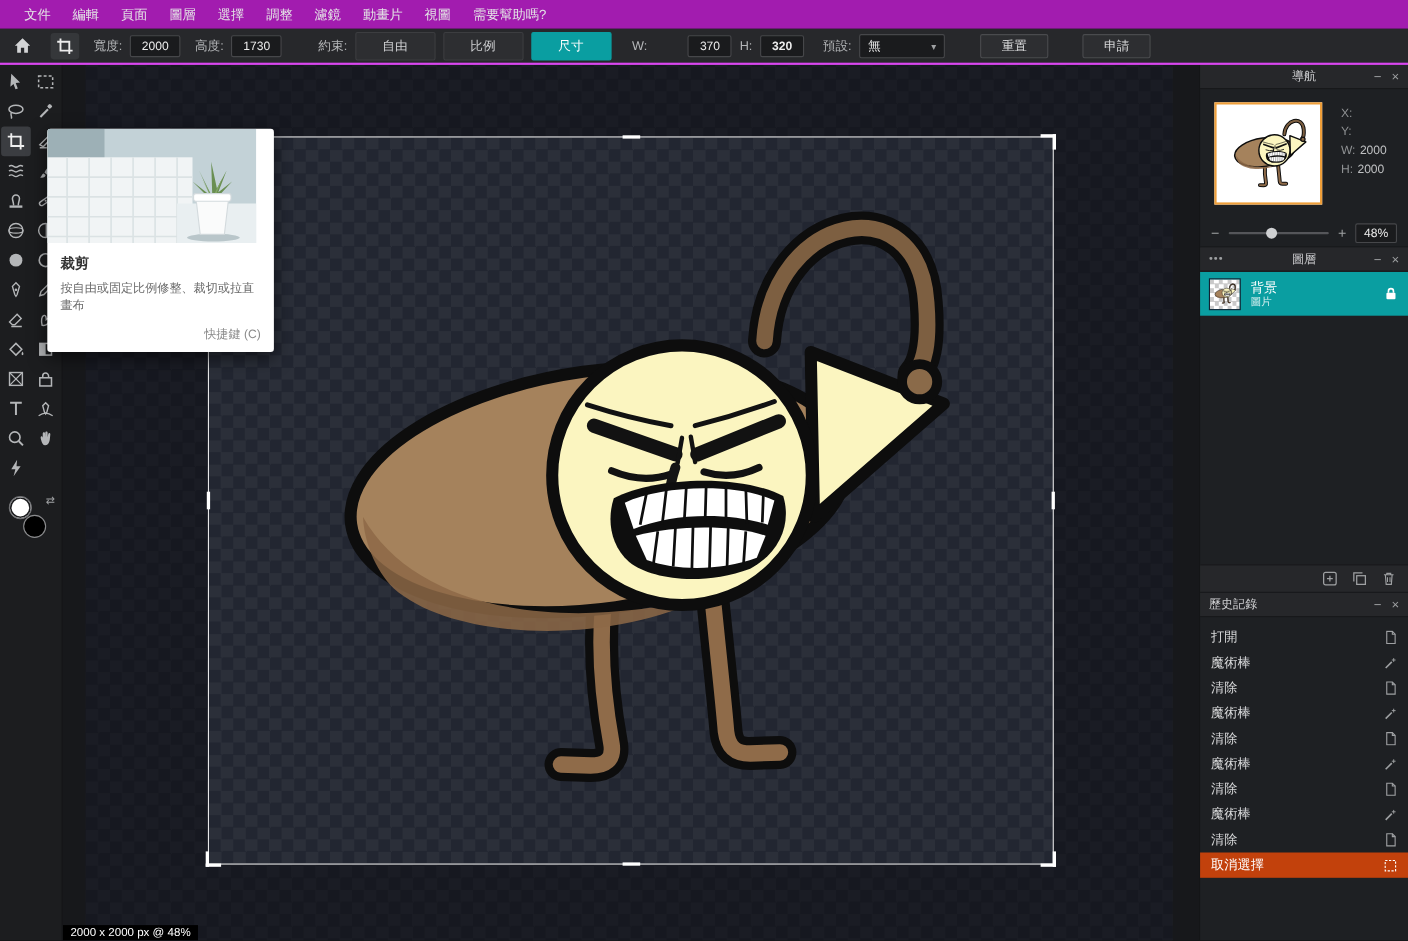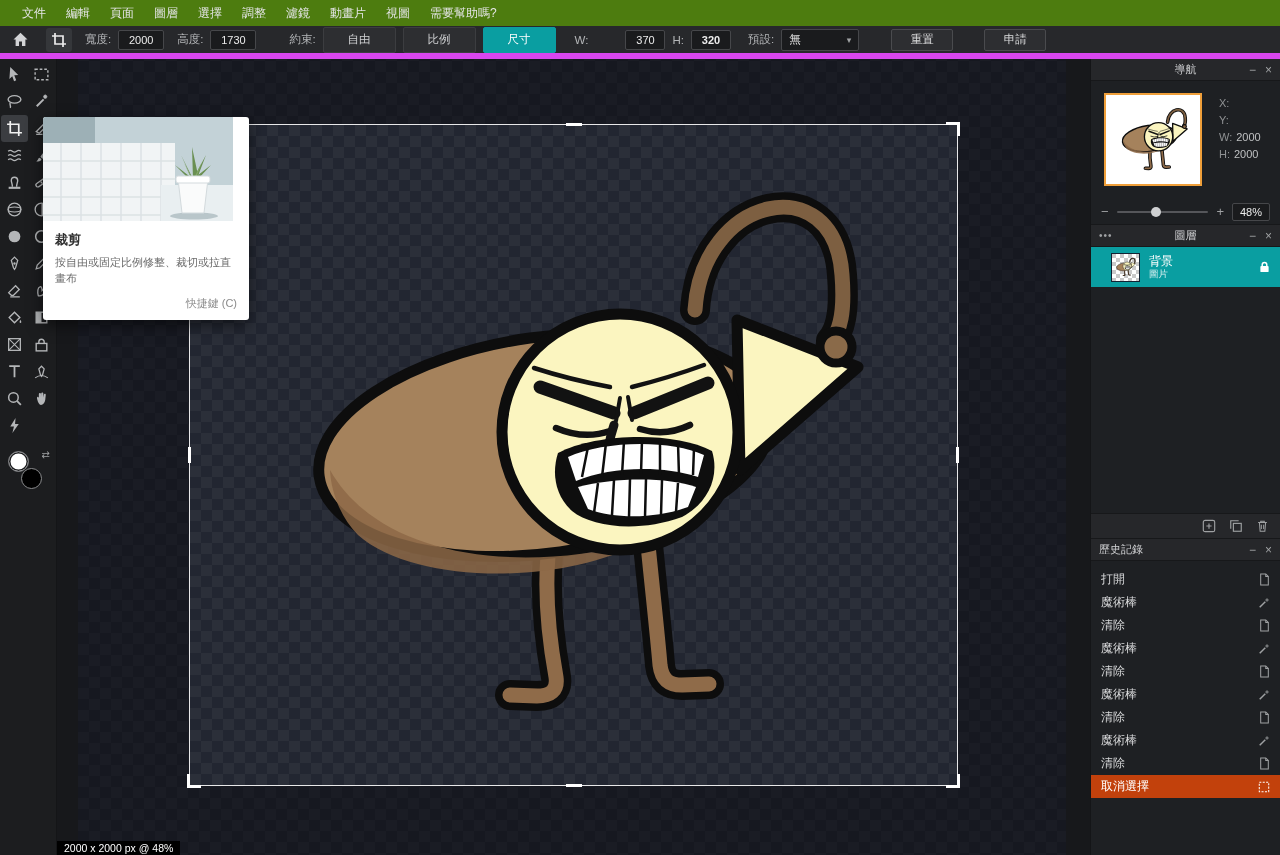--- a/index.html
+++ b/index.html
@@ -1,25 +1,25 @@
 <!DOCTYPE html>
 <html><head>
 <meta charset="utf-8">
 <style>
   *{margin:0;padding:0;box-sizing:border-box;font-family:"Liberation Sans",sans-serif}
   html,body{width:1280px;height:855px;overflow:hidden}
   body{background:#17181b;color:#d6d7d9;font-size:12px;position:relative}
   svg{display:block}
 
   
-  #menubar{position:absolute;left:0;top:0;width:1280px;height:26px;background:#4d7c0f;display:flex;align-items:center;padding-left:12px;z-index:40}
+  #menubar{position:absolute;left:0;top:0;width:1280px;height:26px;background:#a21caf;display:flex;align-items:center;padding-left:12px;z-index:40}
   .menu-item{padding:0 10px;line-height:26px;color:#e4e5e6;font-size:12px;cursor:default;white-space:nowrap}
 
   
-  #optionsbar{position:absolute;left:0;top:26px;width:1280px;height:33px;background:#27282b;border-bottom:6px solid #d946ef;display:flex;align-items:center;gap:7px;padding:0 10px;z-index:39}
+  #optionsbar{position:absolute;left:0;top:26px;width:1280px;height:33px;background:#27282b;border-bottom:2px solid #d946ef;display:flex;align-items:center;gap:7px;padding:0 10px;z-index:39}
   .opt-label{color:#b4b6b8;font-size:11.5px;white-space:nowrap}
   .num-input{width:46px;height:20px;background:#1a1b1d;border:1px solid #46474a;border-radius:2px;color:#ececec;font-size:11px;text-align:center;outline:none}
   .tool-cell-top{width:26px;height:24px;border-radius:3px;background:#35373a;display:flex;align-items:center;justify-content:center;margin:0 6px 0 8px}
   .seg-btn{height:26px;min-width:60px;padding:0 24px;display:flex;align-items:center;justify-content:center;background:#2d2e31;border:1px solid #3c3d40;border-radius:2px;color:#cfd0d2;font-size:11.5px;cursor:default}
   .seg-btn.active{background:#0a9ea1;border-color:#0a9ea1;color:#fff}
   .dropdown{width:78px;height:22px;background:#1a1b1d;border:1px solid #46474a;border-radius:2px;display:flex;align-items:center;justify-content:space-between;padding:0 7px;color:#ececec;font-size:11.5px}
   .bar-btn{height:22px;min-width:62px;padding:0 16px;display:flex;align-items:center;justify-content:center;background:#2d2e31;border:1px solid #4a4b4e;border-radius:2px;color:#dadbdc;font-size:11.5px;cursor:default}
   .spacer26{width:18px}
 
   
@@ -71,21 +71,21 @@
   #nav-body{height:118px;position:relative}
   #nav-thumb{position:absolute;left:13px;top:12px;width:98px;height:93px;background:#fff;border:2px solid #ef9f3a;display:flex;align-items:center;justify-content:center}
   #nav-info{position:absolute;left:128px;top:14px;font-size:11px;color:#8f9193;line-height:17px}
   #nav-info .navval{color:#bfc0c2;margin-left:4px}
   #nav-zoom{height:26px;display:flex;align-items:center;gap:8px;padding:0 10px;border-bottom:1px solid #17181a}
   #zoom-track{flex:1;height:2px;background:#55565a;position:relative;border-radius:1px}
   #zoom-knob{position:absolute;left:38%;top:-4px;width:10px;height:10px;border-radius:50%;background:#cfd0d2}
   #zoom-value{width:38px;height:18px;background:#1a1b1d;border:1px solid #46474a;border-radius:2px;color:#ececec;font-size:11px;display:flex;align-items:center;justify-content:center}
   .zoom-pm{color:#9fa1a3;font-size:13px}
 
-  #layer-row{height:40px;background:#0a9ea1;display:flex;align-items:center;padding:0 10px 0 20px;gap:9px}
+  #layer-row{height:40px;background:#0a9ea1;display:flex;align-items:center;padding:0 10px 0 8px;gap:9px}
   #layer-thumb{width:29px;height:29px;border:1px solid #123;background:repeating-conic-gradient(#ffffff 0% 25%,#c9c9c9 0% 50%);background-size:8px 8px;display:flex;align-items:center;justify-content:center}
   #layer-texts{flex:1;color:#fff}
   #layer-name{font-size:12px;line-height:14px}
   #layer-type{font-size:9.5px;opacity:.85}
   #layers-empty{height:226px}
   #layers-footer{height:26px;background:#26272a;border-top:1px solid #17181a;border-bottom:1px solid #17181a;display:flex;align-items:center;justify-content:flex-end;gap:13px;padding:0 11px;color:#9fa1a3}
 
   #history-rows{padding-top:7px}
   .hrow{height:23px;display:flex;align-items:center;justify-content:space-between;padding:0 10px;color:#d8d9da;font-size:12px;cursor:default}
   .hrow .hicon{color:#9fa1a3}

